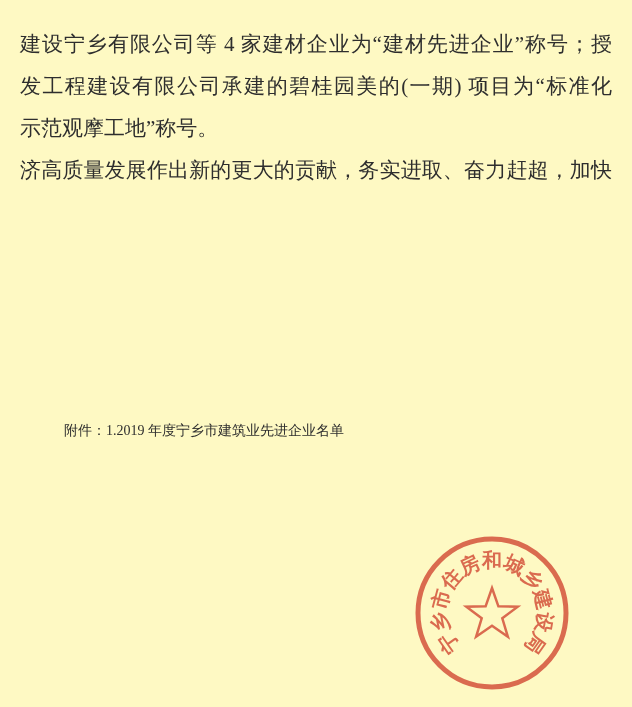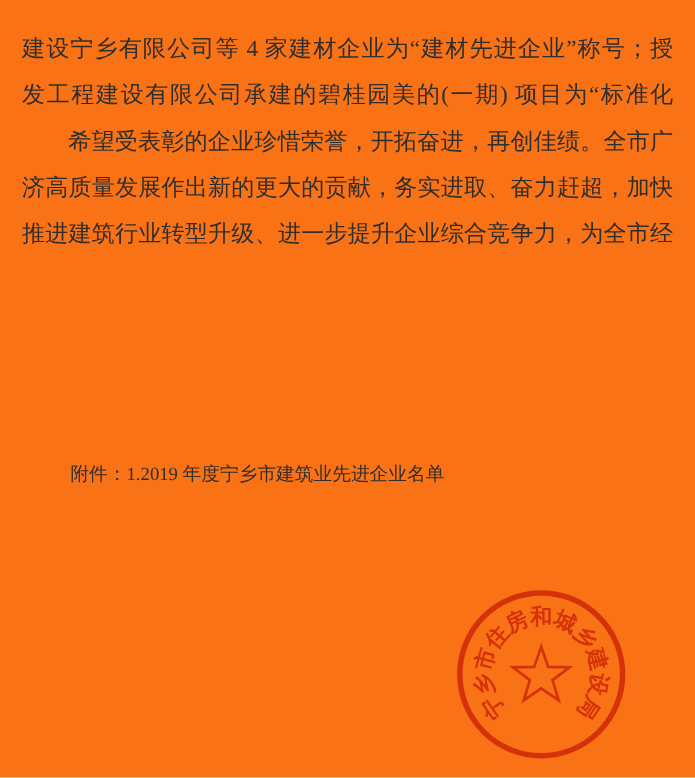--- a/index.html
+++ b/index.html
@@ -1,21 +1,21 @@
 <!DOCTYPE html>
 <html><head>
 <meta charset="utf-8">
 <style>
   * { margin: 0; padding: 0; box-sizing: border-box; }
   html, body { background: #ffffff; }
   .page {
     position: relative;
     width: 632px;
     height: 707px;
-    background: #f97316;
+    background: #fef9c3;
     font-family: "Liberation Serif", "DejaVu Serif", serif;
     color: #2e2e2e;
     overflow: hidden;
   }
   .body-text {
     position: absolute;
     left: 20px;
     right: 20px;
     top: 23px;
     font-size: 21px;
@@ -26,21 +26,21 @@
     text-align: justify;
     text-align-last: justify;
     -moz-text-align-last: justify;
   }
   .line.indent { padding-left: 42px; }
   .attachments {
     position: absolute;
     left: 20px;
     right: 32px;
     top: 410px;
-    font-size: 17px;
+    font-size: 14px;
     line-height: 42px;
   }
   .att-1 { padding-left: 44px; }
   .att-2 { padding-left: 117px; }
   .signature {
     position: absolute;
     top: 582px;
     right: 0;
     left: 0;
     text-align: right;
@@ -67,23 +67,22 @@
   }
 </style>
 </head>
 <body>
 
 <div class="page">
 
   <div class="body-text">
     <div class="line fill">建设宁乡有限公司等 4 家建材企业为“建材先进企业”称号；授</div>
     <div class="line fill">发工程建设有限公司承建的碧桂园美的(一期) 项目为“标准化</div>
-    <div class="line fill indent">希望受表彰的企业珍惜荣誉，开拓奋进，再创佳绩。全市广</div>
+    <div class="line">示范观摩工地”称号。</div>
     <div class="line fill">济高质量发展作出新的更大的贡献，务实进取、奋力赶超，加快</div>
-    <div class="line fill">推进建筑行业转型升级、进一步提升企业综合竞争力，为全市经</div>
   </div>
 
   <div class="attachments">
     <div class="att-1">附件：1.2019 年度宁乡市建筑业先进企业名单</div>
   </div>
 
 
   <svg class="seal" viewBox="0 0 164 164" xmlns="http://www.w3.org/2000/svg">
     <circle cx="82" cy="82" r="74" fill="none" stroke-width="5" stroke="#d5544c"></circle>
     <path d="M82,57 L88.4,75.3 L107.7,75.7 L92.3,87.3 L97.9,105.8 L82,94.8 L66.1,105.8 L71.7,87.3 L56.3,75.7 L75.6,75.3 Z" fill="none" stroke-width="2.5" stroke="#d5544c"></path>

